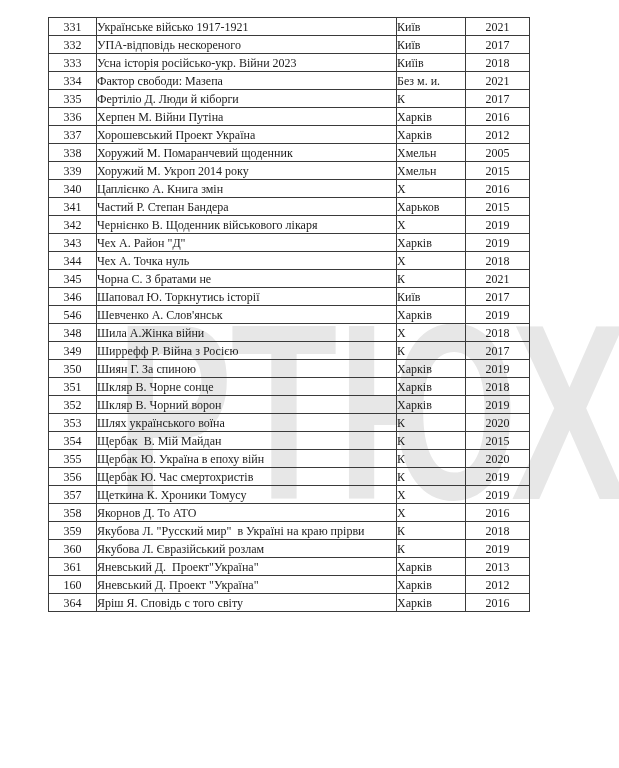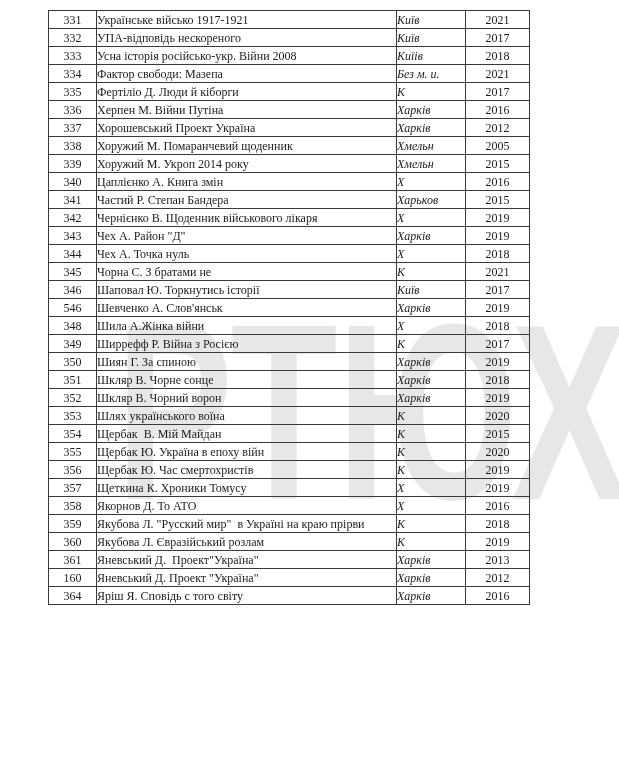--- a/index.html
+++ b/index.html
@@ -28,41 +28,41 @@
     color: #e7e7e7;
     transform: scaleX(0.70);
     transform-origin: left top;
     white-space: nowrap;
     user-select: none;
     pointer-events: none;
   }
   table.booklist {
     position: absolute;
     left: 48px;
-    top: 10px;
+    top: 17px;
     z-index: 1;
     width: 481px;
     border-collapse: collapse;
     table-layout: fixed;
   }
   table.booklist td {
     border: 1px solid #3a3a3a;
     height: 17px;
     padding: 0;
     font-size: 12px;
     line-height: 16px;
     color: #1c1c1c;
     vertical-align: middle;
     overflow: hidden;
     white-space: pre;
     background: transparent;
   }
   td.c-no   { text-align: center; }
   td.c-title{ padding-left: 6px; margin-left: 36px; }
-  td.c-city { padding-left: 5px; font-style: italic; }
+  td.c-city { padding-left: 5px; }
   td.c-year { text-align: center; padding-right: 5px; }
 </style>
 </head>
 <body>
 
 <div class="page">
   <div class="watermark">РТЮХ</div>
 
   <table class="booklist">
     <colgroup>
@@ -79,21 +79,21 @@
           <td class="c-year">2021</td>
         </tr>
         <tr>
           <td class="c-no">332</td>
           <td class="c-title">УПА-відповідь нескореного</td>
           <td class="c-city">Київ</td>
           <td class="c-year">2017</td>
         </tr>
         <tr>
           <td class="c-no">333</td>
-          <td class="c-title">Усна історія російсько-укр. Війни 2008</td>
+          <td class="c-title">Усна історія російсько-укр. Війни 2023</td>
           <td class="c-city">Киїів</td>
           <td class="c-year">2018</td>
         </tr>
         <tr>
           <td class="c-no">334</td>
           <td class="c-title">Фактор свободи: Мазепа</td>
           <td class="c-city">Без м. и.</td>
           <td class="c-year">2021</td>
         </tr>
         <tr>

